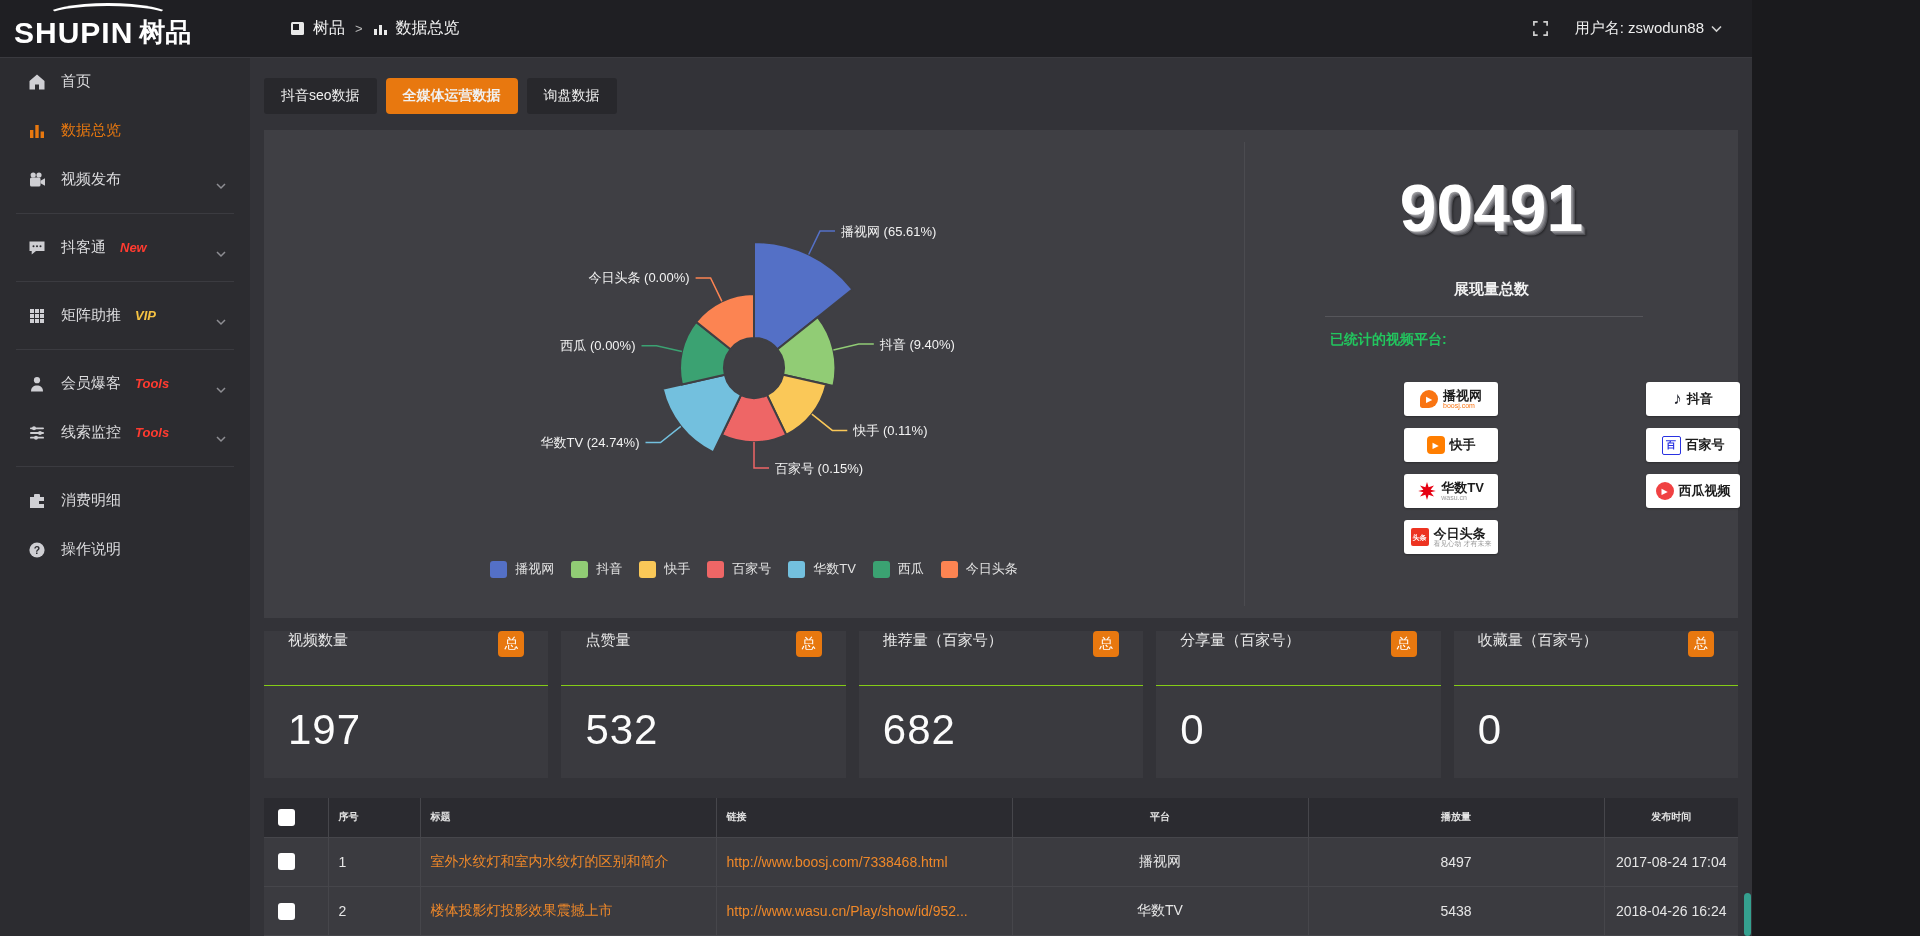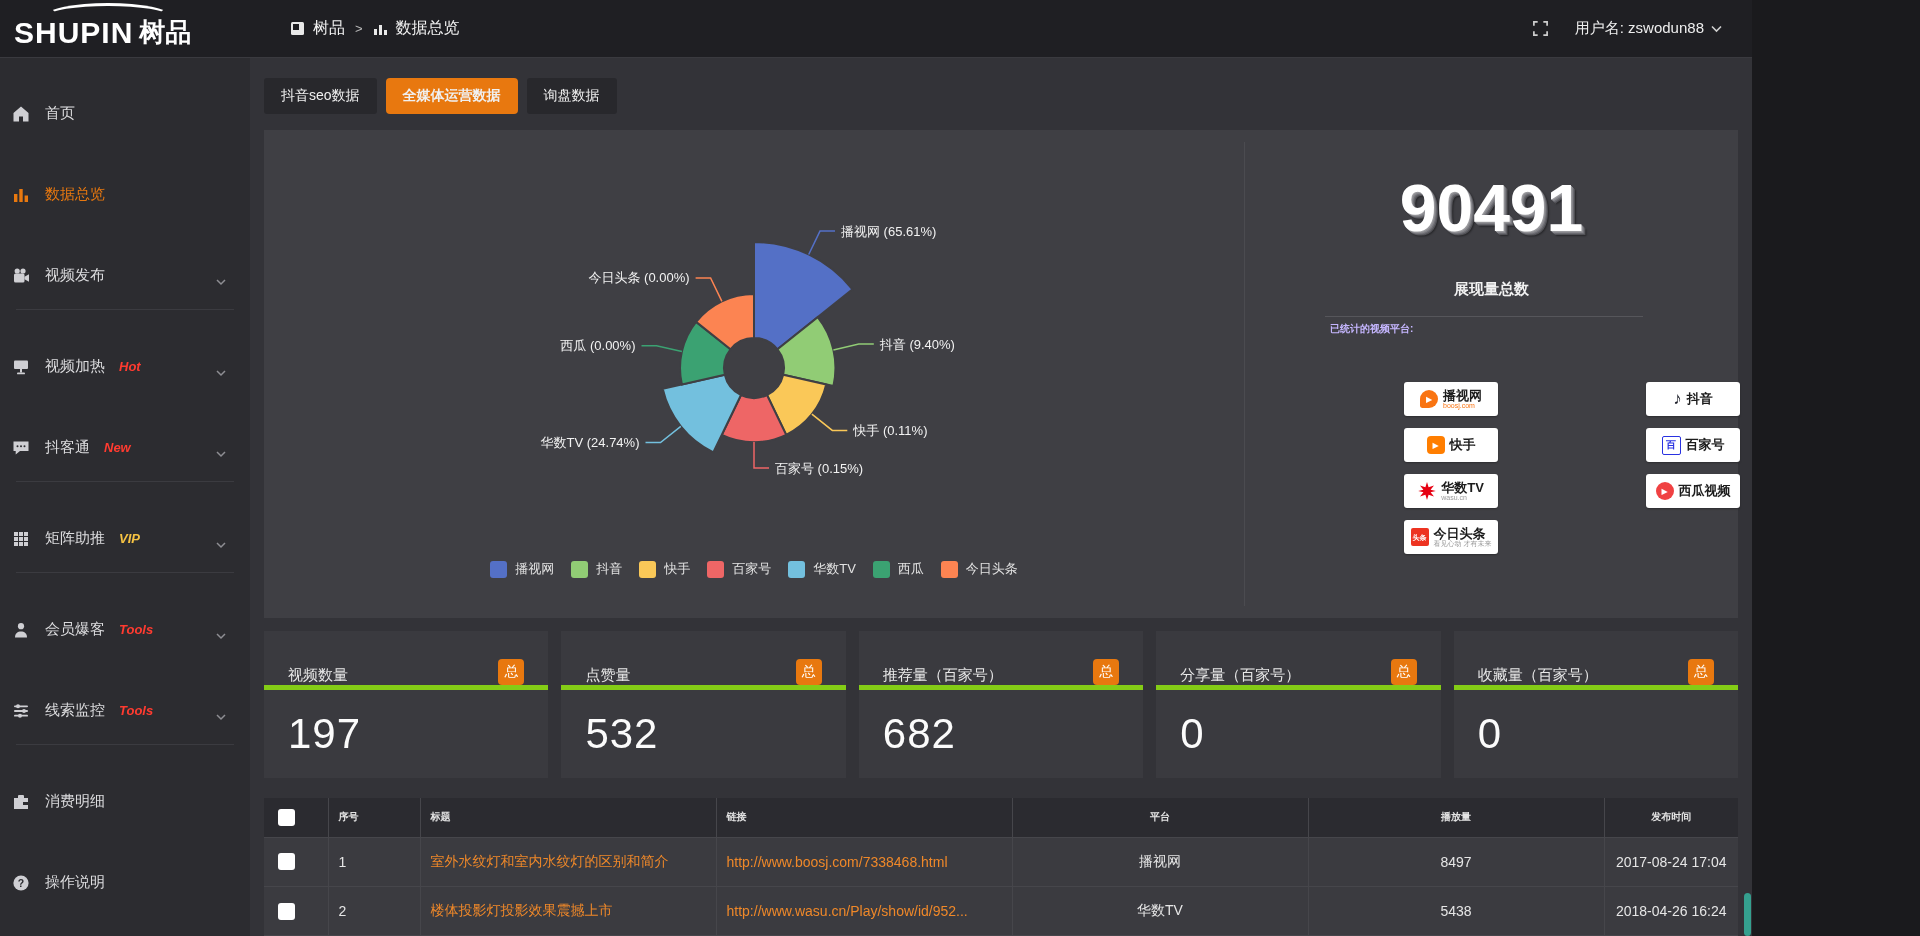--- a/index.html
+++ b/index.html
@@ -15,21 +15,21 @@
   .breadcrumb{display:flex;align-items:center;gap:8px;color:#f2f2f2;font-size:16px;margin-left:40px;}
   .bc-icon{display:inline-flex;width:15px;height:15px;}
   .bc-link{cursor:pointer;}
   .bc-sep{color:#bbb;font-size:13px;margin:0 2px;}
   .topbar-right{margin-left:auto;display:flex;align-items:center;gap:26px;padding-right:30px;color:#eee;font-size:15px;}
   .fs-icon{display:inline-flex;width:17px;height:17px;cursor:pointer;}
   .user{display:flex;align-items:center;gap:7px;cursor:pointer;}
 
   
   .sidebar{position:absolute;top:57px;left:0;bottom:0;width:250px;background:#2c2c30;z-index:4;}
-  .side-item{position:relative;height:49px;display:flex;align-items:center;padding-left:12px;color:#dcdcde;font-size:15px;cursor:pointer;margin-top:32px;}
+  .side-item{position:relative;height:49px;display:flex;align-items:center;padding-left:28px;color:#dcdcde;font-size:15px;cursor:pointer;}
   .side-icon{width:18px;height:18px;display:inline-flex;margin-right:15px;flex:none;}
   .side-icon svg{width:18px;height:18px;fill:#cfcfd3;}
   .side-item.active{color:var(--accent);}
   .side-item.active .side-icon svg{fill:var(--accent);}
   .side-badge{font-style:italic;font-weight:bold;font-size:13px;margin-left:14px;}
   .side-chevron{position:absolute;right:24px;top:50%;margin-top:-4px;width:10px;height:7px;}
   .side-divider{height:1px;background:#3b3b40;margin:9px 16px;}
 
   
   .main{position:absolute;left:250px;top:57px;right:0;bottom:0;padding:0 14px;box-sizing:border-box;overflow:hidden;}
@@ -42,37 +42,37 @@
   .legend{position:absolute;left:0;right:0;bottom:40px;display:flex;justify-content:center;gap:17px;}
   .legend-item{display:flex;align-items:center;gap:8px;color:#e2e2e2;font-size:13px;cursor:pointer;}
   .legend-swatch{width:17px;height:17px;border-radius:3px;}
   .panel-divider{width:1px;background:#4b4b50;margin:12px 0;flex:none;}
 
   .summary{flex:1;position:relative;}
   .big-number{position:absolute;top:40px;left:0;right:0;text-align:center;font-size:66px;font-weight:800;color:#fff;
     text-shadow:1px 1px 0 #9a9a9e,2px 2px 0 #85858a,3px 3px 0 #6a6a70,4px 4px 0 #525257,5px 5px 2px rgba(0,0,0,.4);}
   .big-label{position:absolute;top:150px;left:0;right:0;text-align:center;color:#f2f2f2;font-size:15px;font-weight:bold;}
   .summary-divider{position:absolute;top:186px;left:80px;right:95px;height:1px;background:#56565b;}
-  .platforms-title{position:absolute;top:192px;left:85px;color:#c4b5fd;font-size:10px;font-weight:bold;}
+  .platforms-title{position:absolute;top:201px;left:85px;color:#22c55e;font-size:14px;font-weight:bold;}
   .badges{position:absolute;left:159px;top:252px;width:420px;height:210px;}
   .pbadge{position:absolute;width:94px;height:34px;background:#fff;border-radius:3px;display:flex;align-items:center;justify-content:center;gap:5px;box-shadow:0 1px 2px rgba(0,0,0,.3);}
   .pbadge .pname{color:#1c1c1c;font-size:13px;font-weight:bold;line-height:1.05;white-space:nowrap;}
   .pbadge .psub{font-size:7px;line-height:1;}
   .plogo{display:inline-flex;align-items:center;justify-content:center;flex:none;}
   .plogo.blob{width:18px;height:18px;border-radius:50% 50% 50% 12%;color:#fff;font-size:8px;}
   .plogo.square{width:18px;height:18px;border-radius:4px;color:#fff;font-size:8px;}
   .plogo.circle{width:18px;height:18px;border-radius:50%;color:#fff;font-size:8px;}
   .plogo.glyph{font-size:17px;font-weight:bold;}
   .plogo.tt-sq{width:18px;height:18px;border-radius:2px;color:#fff;font-size:7px;font-weight:bold;line-height:1;}
   .plogo.bjh{width:17px;height:17px;border:1.5px solid;border-radius:2px;font-size:10px;font-weight:bold;background:#fff;}
 
   
   .cards{display:flex;gap:13px;margin-top:13px;height:147px;}
   .card{flex:1;background:#3a3a3f;display:flex;flex-direction:column;}
-  .card-head{height:54px;flex:none;display:flex;align-items:flex-end;justify-content:space-between;padding:0 24px;border-bottom:5px solid #84cc16;}
+  .card-head{height:54px;flex:none;display:flex;align-items:flex-start;justify-content:space-between;padding:0 24px;border-bottom:1px solid #84cc16;}
   .card-label{color:#e8e8e8;font-size:15px;}
   .card-badge{width:26px;height:26px;border-radius:4px;background:var(--accent);color:#fff;font-size:14px;display:flex;align-items:center;justify-content:center;}
   .card-value{color:#fbfbfb;font-size:42px;padding:20px 0 0 24px;letter-spacing:1px;}
 
   
   .table-wrap{margin-top:20px;background:#3b3b40;}
   table{width:100%;border-collapse:collapse;table-layout:fixed;}
   th{height:39px;background:#2b2b30;color:#e3e3e3;font-size:10px;font-weight:bold;}
   td{height:49px;color:#e6e6e6;font-size:14px;background:#3b3b40;}
   th,td{padding:0 10px;box-sizing:border-box;overflow:hidden;white-space:nowrap;text-overflow:ellipsis;}
@@ -164,34 +164,20 @@
               <rect x="2" y="6.5" width="10.5" height="9" rx="1.6"></rect>
               <path d="M12.5 9.8l4.5-2.6v7.6l-4.5-2.6Z"></path>
             </svg>
           </span>
           <span>视频发布</span>
           <span class="side-chevron"><svg width="10" height="7" viewBox="0 0 10 7" fill="none" stroke="#8e8e93" stroke-width="1.5">
               <path d="M1 1l4 4 4-4"></path>
             </svg></span>
         </div>
         <div class="side-divider"></div>
-        <div class="side-item">
-          <span class="side-icon">
-            <svg viewBox="0 0 18 18">
-              <rect x="2" y="2.5" width="14" height="8.5" rx="1"></rect>
-              <rect x="8" y="11" width="2" height="3.5"></rect>
-              <rect x="5" y="14.5" width="8" height="1.8" rx=".9"></rect>
-            </svg>
-          </span>
-          <span>视频加热</span>
-          <span class="side-badge" style="color: rgb(255, 59, 48);">Hot</span>
-          <span class="side-chevron"><svg width="10" height="7" viewBox="0 0 10 7" fill="none" stroke="#8e8e93" stroke-width="1.5">
-              <path d="M1 1l4 4 4-4"></path>
-            </svg></span>
-        </div>
         <div class="side-item">
           <span class="side-icon">
             <svg viewBox="0 0 18 18">
               <path d="M1.5 2.5h15V12H8l-4.3 3.6V12H1.5Z"></path>
               <circle cx="5.5" cy="7.2" r="1" fill="#2c2c30"></circle>
               <circle cx="9" cy="7.2" r="1" fill="#2c2c30"></circle>
               <circle cx="12.5" cy="7.2" r="1" fill="#2c2c30"></circle>
             </svg>
           </span>
           <span>抖客通</span>

